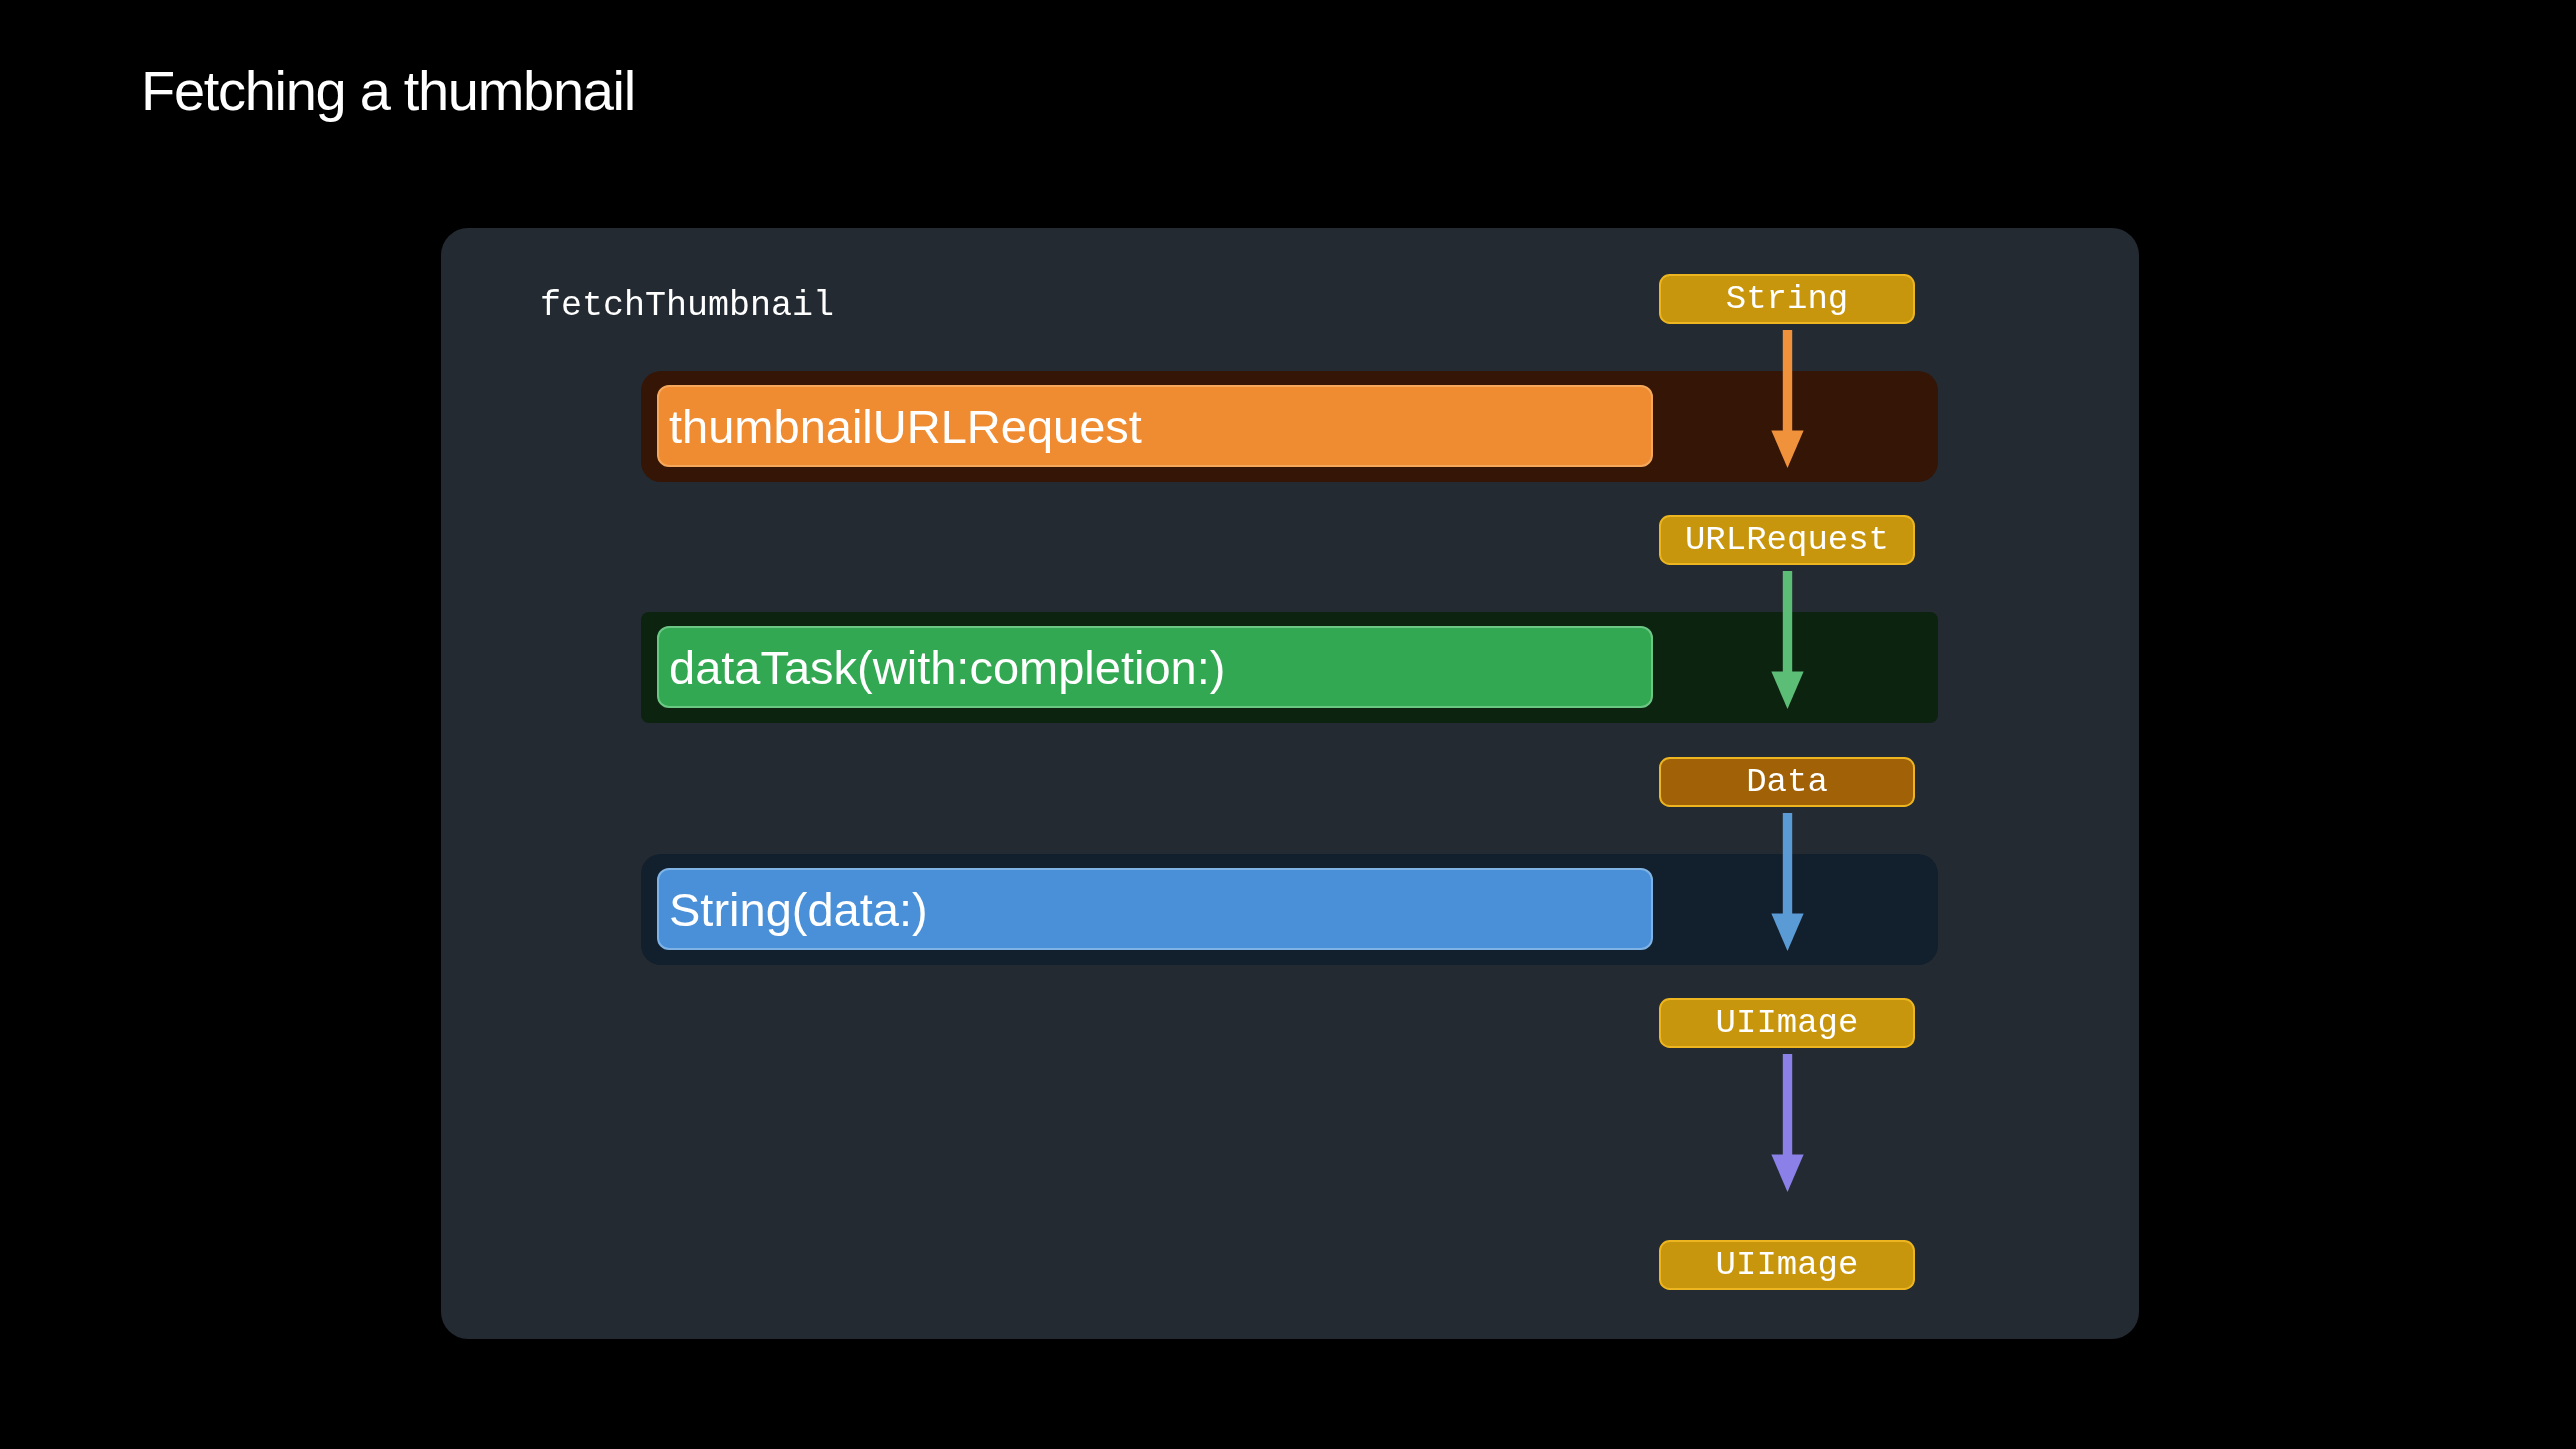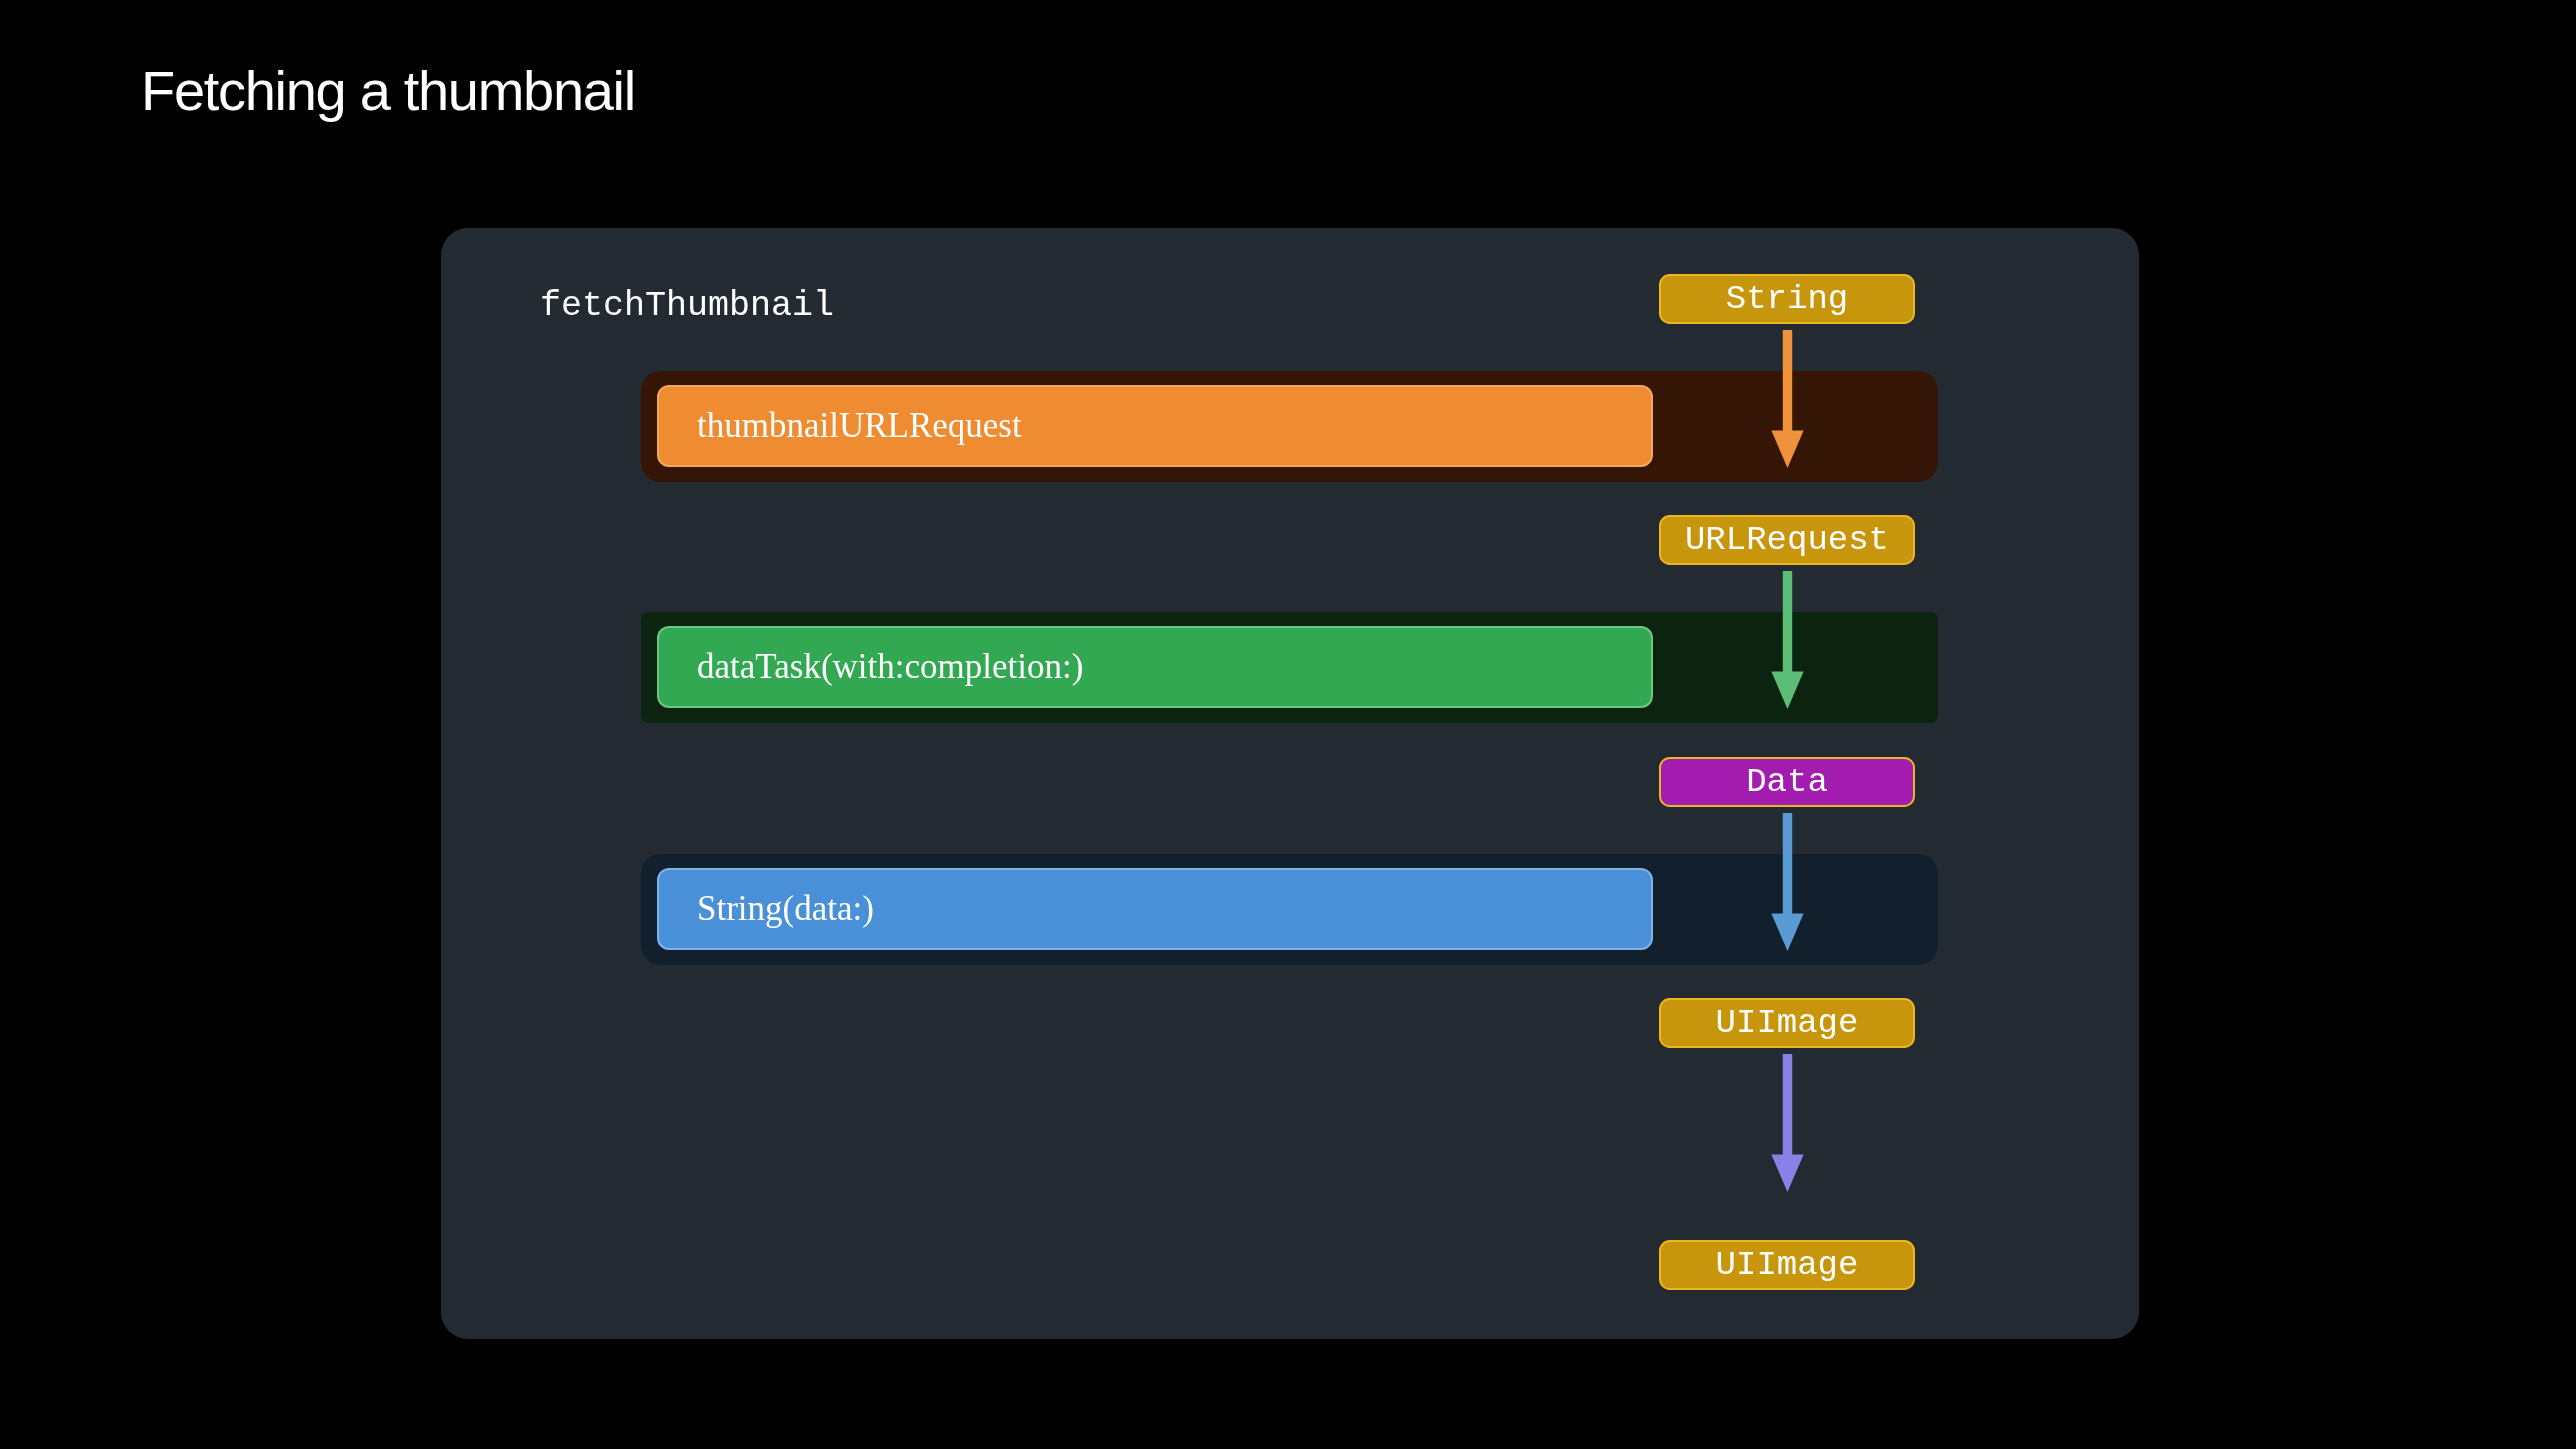--- a/index.html
+++ b/index.html
@@ -72,25 +72,25 @@
     left: 16px;
     top: 14px;
     width: 996px;
     height: 82px;
     border-radius: 12px;
     box-sizing: border-box;
     display: flex;
     align-items: center;
   }
   .op-bar-label {
-    font-family: Liberation Serif, serif;
-    font-size: 35px;
-    color: #ffffff;
-    white-space: nowrap;
-    padding-left: 38px;
+    font-family: Liberation Sans, sans-serif;
+    font-size: 47px;
+    color: #ffffff;
+    white-space: nowrap;
+    padding-left: 10px;
     letter-spacing: 0px;
   }
 
   
   .type-badge {
     position: absolute;
     left: 1218px;
     width: 256px;
     height: 50px;
     background: #c8960c;
@@ -176,21 +176,21 @@
         <polygon id="arrow-head-3" points="5,150 53,150 29,206" fill="#8b80e8"></polygon>
       </svg>
     </div>
 
     <div class="type-badge" id="badge-0" style="top: 46px; background: rgb(200, 150, 12); border-color: rgb(237, 182, 32);">
       <span class="type-badge-label">String</span>
     </div>
     <div class="type-badge" id="badge-1" style="top: 287px; background: rgb(200, 150, 12); border-color: rgb(237, 182, 32);">
       <span class="type-badge-label">URLRequest</span>
     </div>
-    <div class="type-badge" id="badge-2" style="top: 529px; background: #a21caf; border-color: rgb(237, 182, 32);">
+    <div class="type-badge" id="badge-2" style="top: 529px; background: #a16207; border-color: rgb(237, 182, 32);">
       <span class="type-badge-label">Data</span>
     </div>
     <div class="type-badge" id="badge-3" style="top: 770px; background: rgb(200, 150, 12); border-color: rgb(237, 182, 32);">
       <span class="type-badge-label">UIImage</span>
     </div>
     <div class="type-badge" id="badge-4" style="top: 1012px; background: rgb(200, 150, 12); border-color: rgb(237, 182, 32);">
       <span class="type-badge-label">UIImage</span>
     </div>
 
   </div>

